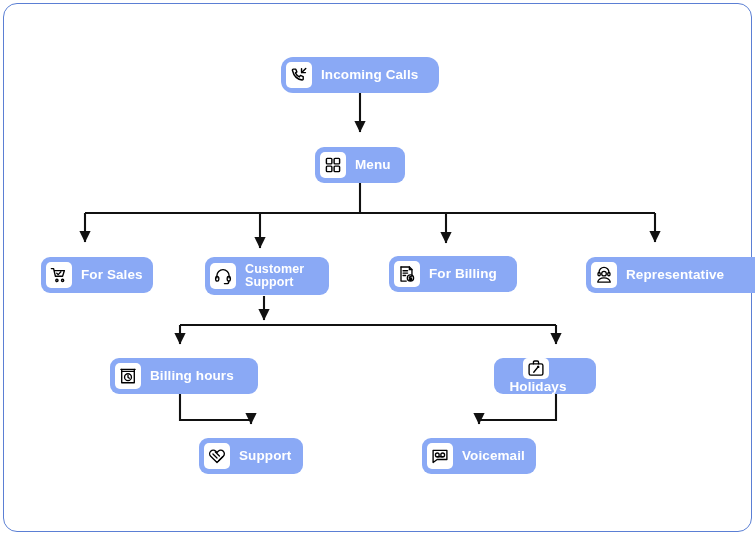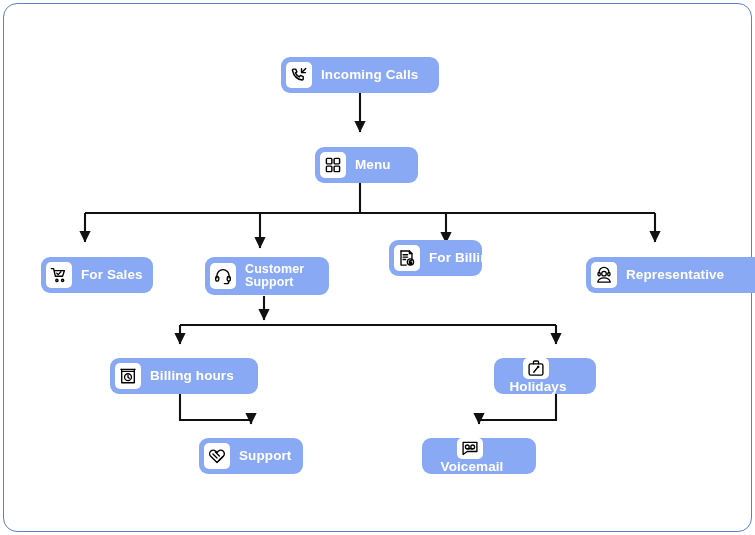--- a/index.html
+++ b/index.html
@@ -115,32 +115,32 @@
       <path d="M 180 325 L 556 325"></path>
       <path d="M 180 325 L 180 344" marker-end="url(#arrow)"></path>
       <path d="M 556 325 L 556 344" marker-end="url(#arrow)"></path>
 
       <path d="M 180 394 L 180 420 L 251 420 L 251 424" marker-end="url(#arrow)"></path>
 
       <path d="M 556 394 L 556 420 L 479 420 L 479 424" marker-end="url(#arrow)"></path>
     </g>
   </svg>
 
-  <div class="node" style="left:281px; top:57px; width:158px;">
+  <div class="node" style="left:281px; top:57px; width:158px;border-radius:12px;">
     <span class="node-icon">
       <svg viewBox="0 0 24 24" fill="none" stroke="#000" stroke-width="1.9" stroke-linecap="round" stroke-linejoin="round">
         <path d="M4.5 4.2h3.2l1.5 3.7-2 1.3a11 11 0 0 0 5.4 5.4l1.3-2 3.7 1.5v3.2c0 .8-.7 1.4-1.5 1.3C9.6 17.9 5 13.3 3.2 5.7c-.1-.8.5-1.5 1.3-1.5z"></path>
         <path d="M21 3.2 15.6 8.6"></path>
         <path d="M15.4 3.6v5.2h5.2"></path>
       </svg>
     </span>
     <span class="node-label">Incoming Calls</span>
   </div>
 
-  <div class="node" style="left:315px; top:147px; width:103px;">
+  <div class="node" style="left:315px; top:147px; width:90px;">
     <span class="node-icon">
       <svg viewBox="0 0 24 24" fill="none" stroke="#000" stroke-width="1.9" stroke-linejoin="round">
         <rect x="3.2" y="3.2" width="7.3" height="7.3" rx="1.2"></rect>
         <rect x="13.5" y="3.2" width="7.3" height="7.3" rx="1.2"></rect>
         <rect x="3.2" y="13.5" width="7.3" height="7.3" rx="1.2"></rect>
         <rect x="13.5" y="13.5" width="7.3" height="7.3" rx="1.2"></rect>
       </svg>
     </span>
     <span class="node-label">Menu</span>
   </div>
@@ -163,21 +163,21 @@
         <path d="M3.8 14.5v-2.8a8.2 8.2 0 0 1 16.4 0v2.8"></path>
         <rect x="2.2" y="12.6" width="4.2" height="6.2" rx="2"></rect>
         <rect x="17.6" y="12.6" width="4.2" height="6.2" rx="2"></rect>
         <path d="M19.7 18.8v.7a2.6 2.6 0 0 1-2.6 2.6h-3.2"></path>
       </svg>
     </span>
     <span class="node-label wrap">Customer
 Support</span>
   </div>
 
-  <div class="node" style="left:389px; top:240px; width:93px;">
+  <div class="node" style="left:389px; top:256px; width:128px;">
     <span class="node-icon">
       <svg viewBox="0 0 24 24" fill="none" stroke="#000" stroke-width="1.8" stroke-linecap="round" stroke-linejoin="round">
         <path d="M4 2.6h11.2l3.4 3.4v9"></path>
         <path d="M4 2.6v18.8h7"></path>
         <path d="M15.2 2.6v3.6h3.4"></path>
         <path d="M6.8 7.6h6"></path>
         <path d="M6.8 10.8h6"></path>
         <path d="M6.8 14h3.4"></path>
         <circle cx="16.6" cy="17.4" r="4.2"></circle>
         <path d="M17.9 15.9h-1.9a.95.95 0 0 0 0 1.9h1.2a.95.95 0 0 1 0 1.9h-1.9"></path>
@@ -230,21 +230,21 @@
       <svg viewBox="0 0 24 24" fill="none" stroke="#000" stroke-width="1.8" stroke-linecap="round" stroke-linejoin="round">
         <path d="M12 20.6 3.6 12.4a4.8 4.8 0 0 1 6.8-6.8L12 7.2l1.6-1.6a4.8 4.8 0 0 1 6.8 6.8z"></path>
         <path d="M6.6 9.4 12 14.6"></path>
         <path d="M9.8 6.6 15.2 11.9"></path>
         <path d="M14.2 18.4 19.6 13.1"></path>
       </svg>
     </span>
     <span class="node-label">Support</span>
   </div>
 
-  <div class="node" style="left:422px; top:438px; width:114px;flex-direction:column;">
+  <div class="node" style="left:422px; top:438px; width:114px;">
     <span class="node-icon">
       <svg viewBox="0 0 24 24" fill="none" stroke="#000" stroke-width="1.8" stroke-linecap="round" stroke-linejoin="round">
         <path d="M2.8 4.4h18.4v12.2H8.2L2.8 20.6z"></path>
         <circle cx="8.4" cy="10.5" r="2.5"></circle>
         <circle cx="15.6" cy="10.5" r="2.5"></circle>
         <path d="M8.4 13h7.2"></path>
       </svg>
     </span>
     <span class="node-label">Voicemail</span>
   </div>

